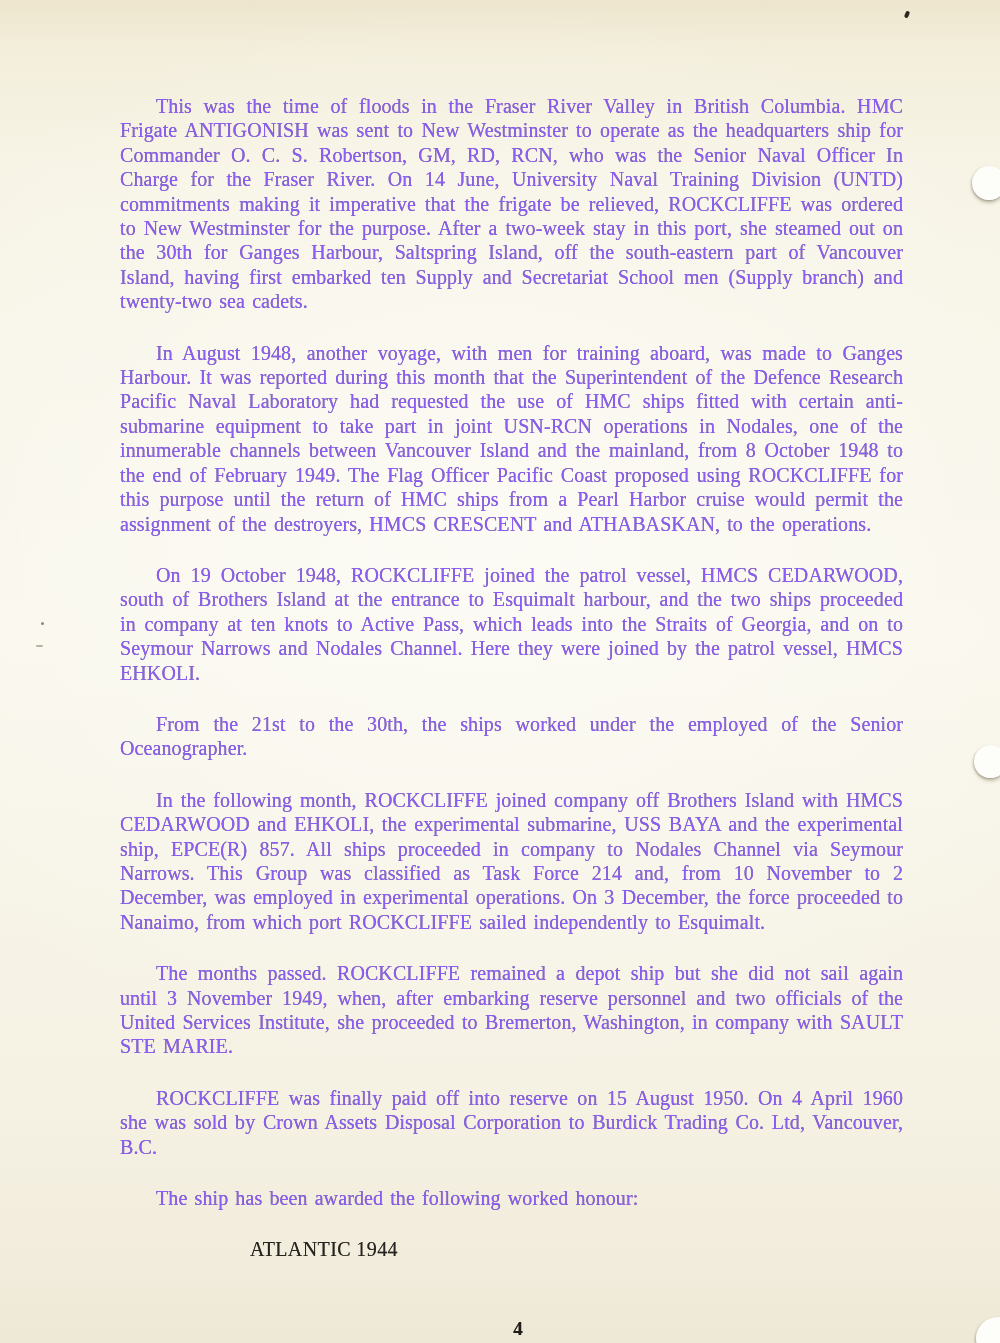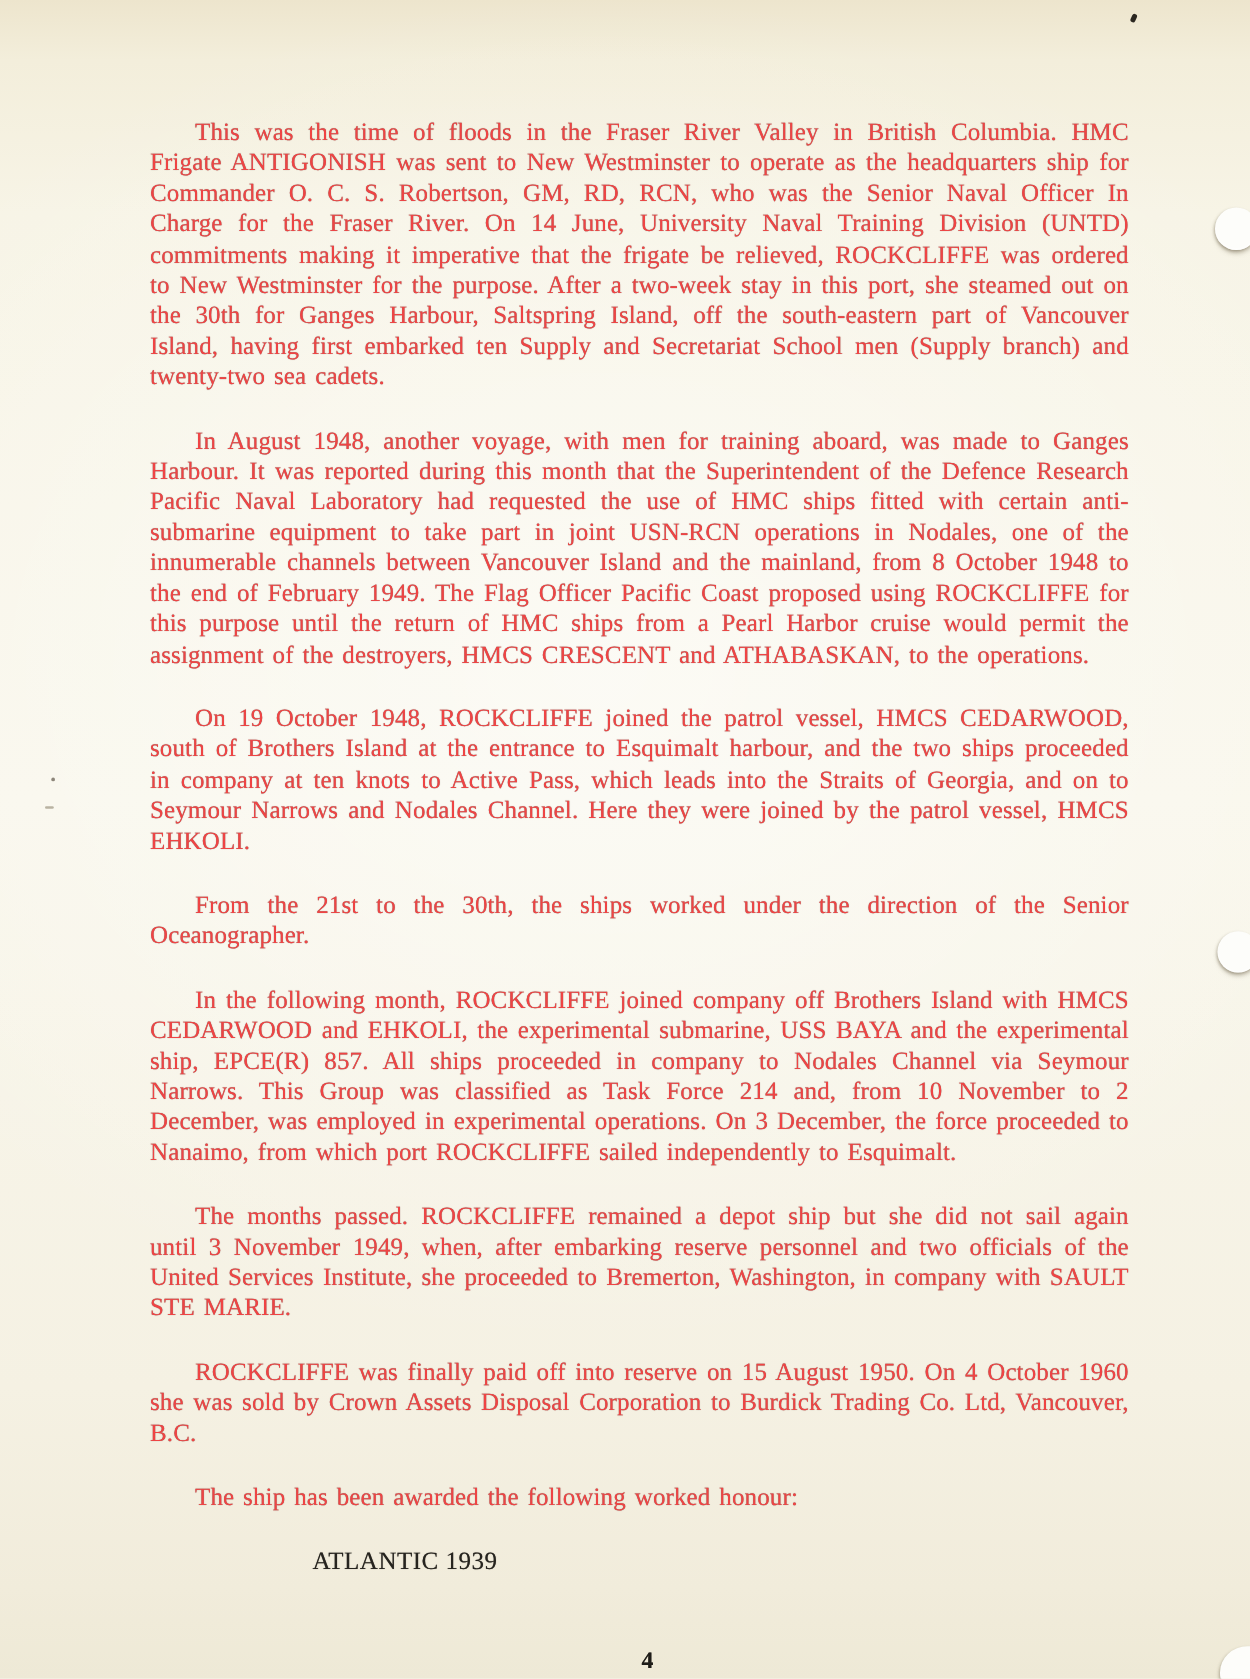--- a/index.html
+++ b/index.html
@@ -34,21 +34,21 @@
     width: 783px;
   }
   .para {
     margin: 0 0 27px 0;
     font-size: 20px;
     line-height: 24.4px;
     text-align: justify;
     text-indent: 36px;
     word-spacing: 2px;
     letter-spacing: 0.1px;
-    color: #ef4444;
+    color: #8b5cf6;
     text-shadow: 0 0 0.6px rgba(48, 42, 34, 0.65);
   }
   .para:last-of-type {
     margin-bottom: 0;
   }
   .battle-honour {
     margin: 23px 0 0 130px;
     font-size: 20px;
     line-height: 24.4px;
     letter-spacing: 0.4px;
@@ -89,26 +89,26 @@
 </style>
 </head>
 <body>
 
 <div class="page">
 
   <div class="text-block">
     <p class="para">This was the time of floods in the Fraser River Valley in British Columbia. HMC Frigate ANTIGONISH was sent to New Westminster to operate as the headquarters ship for Commander O. C. S. Robertson, GM, RD, RCN, who was the Senior Naval Officer In Charge for the Fraser River. On 14 June, University Naval Training Division (UNTD) commitments making it imperative that the frigate be relieved, ROCKCLIFFE was ordered to New Westminster for the purpose. After a two-week stay in this port, she steamed out on the 30th for Ganges Harbour, Saltspring Island, off the south-eastern part of Vancouver Island, having first embarked ten Supply and Secretariat School men (Supply branch) and twenty-two sea cadets.</p>
     <p class="para">In August 1948, another voyage, with men for training aboard, was made to Ganges Harbour. It was reported during this month that the Superintendent of the Defence Research Pacific Naval Laboratory had requested the use of HMC ships fitted with certain anti-submarine equipment to take part in joint USN-RCN operations in Nodales, one of the innumerable channels between Vancouver Island and the mainland, from 8 October 1948 to the end of February 1949. The Flag Officer Pacific Coast proposed using ROCKCLIFFE for this purpose until the return of HMC ships from a Pearl Harbor cruise would permit the assignment of the destroyers, HMCS CRESCENT and ATHABASKAN, to the operations.</p>
     <p class="para">On 19 October 1948, ROCKCLIFFE joined the patrol vessel, HMCS CEDARWOOD, south of Brothers Island at the entrance to Esquimalt harbour, and the two ships proceeded in company at ten knots to Active Pass, which leads into the Straits of Georgia, and on to Seymour Narrows and Nodales Channel. Here they were joined by the patrol vessel, HMCS EHKOLI.</p>
-    <p class="para">From the 21st to the 30th, the ships worked under the direction of the Senior Oceanographer.</p>
+    <p class="para">From the 21st to the 30th, the ships worked under the employed of the Senior Oceanographer.</p>
     <p class="para">In the following month, ROCKCLIFFE joined company off Brothers Island with HMCS CEDARWOOD and EHKOLI, the experimental submarine, USS BAYA and the experimental ship, EPCE(R) 857. All ships proceeded in company to Nodales Channel via Seymour Narrows. This Group was classified as Task Force 214 and, from 10 November to 2 December, was employed in experimental operations. On 3 December, the force proceeded to Nanaimo, from which port ROCKCLIFFE sailed independently to Esquimalt.</p>
     <p class="para">The months passed. ROCKCLIFFE remained a depot ship but she did not sail again until 3 November 1949, when, after embarking reserve personnel and two officials of the United Services Institute, she proceeded to Bremerton, Washington, in company with SAULT STE MARIE.</p>
-    <p class="para">ROCKCLIFFE was finally paid off into reserve on 15 August 1950. On 4 October 1960 she was sold by Crown Assets Disposal Corporation to Burdick Trading Co. Ltd, Vancouver, B.C.</p>
+    <p class="para">ROCKCLIFFE was finally paid off into reserve on 15 August 1950. On 4 April 1960 she was sold by Crown Assets Disposal Corporation to Burdick Trading Co. Ltd, Vancouver, B.C.</p>
     <p class="para">The ship has been awarded the following worked honour:</p>
-    <p class="battle-honour">ATLANTIC 1939</p>
+    <p class="battle-honour">ATLANTIC 1944</p>
   </div>
 
   <div class="page-number">4</div>
 
   <span class="hole hole-top"></span>
   <span class="hole hole-middle"></span>
   <span class="hole hole-bottom"></span>
 
   <span class="speck speck-top-right"></span>
   <span class="speck speck-left-margin"></span>

